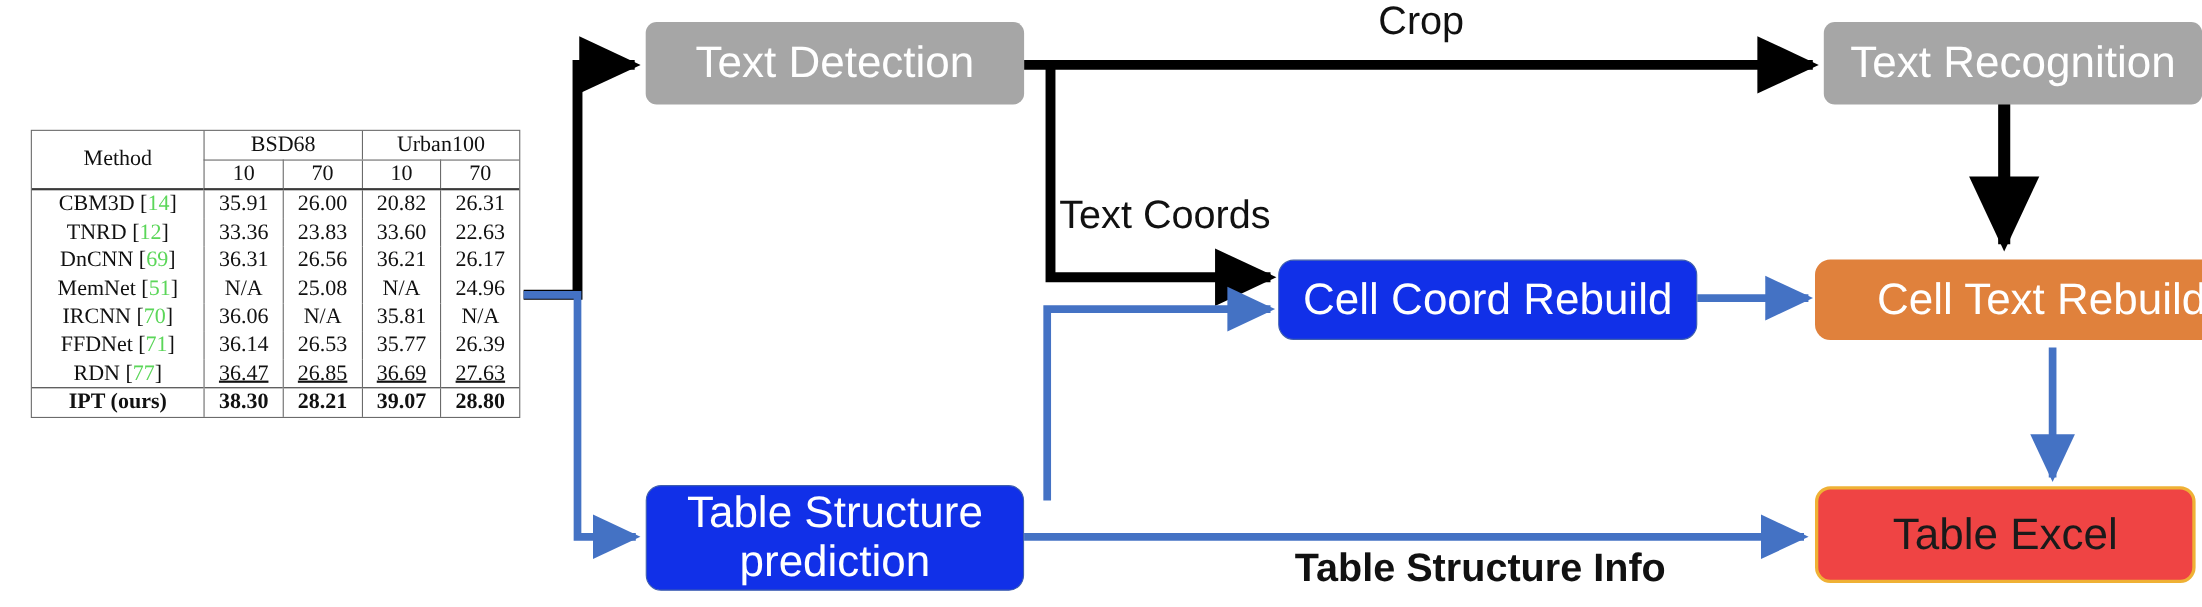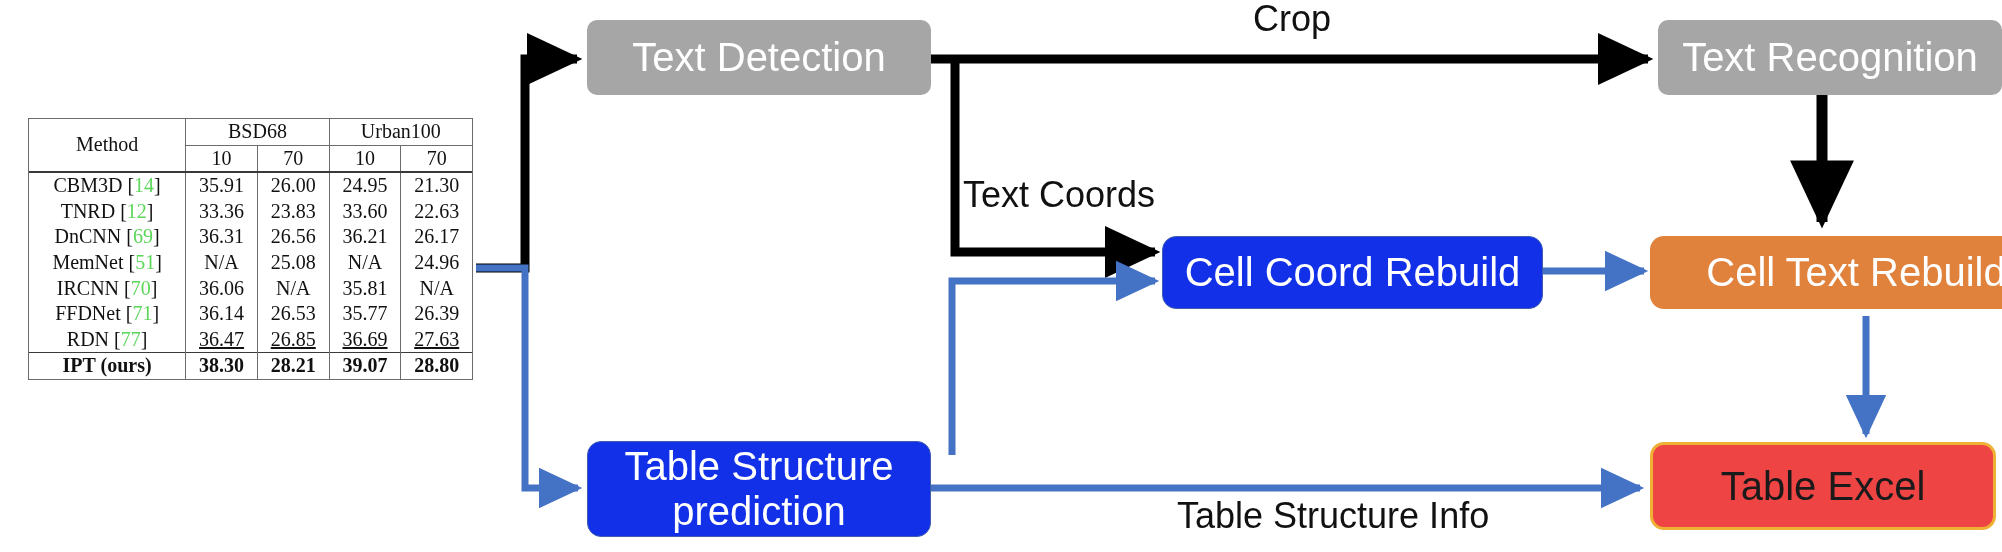--- a/index.html
+++ b/index.html
@@ -56,22 +56,22 @@
         <td class="vline hline-thick">70</td>
         <td class="vline hline-thick">10</td>
         <td class="vline hline-thick">70</td>
       </tr>
       </tbody>
         <tbody id="tbody-rows">
           <tr style="border-top: 2.4px solid rgb(58, 58, 58);">
             <td class="methcell">CBM3D [<span class="ref">14</span>]</td>
             <td class="vline">35.91</td>
             <td class="vline">26.00</td>
-            <td class="vline">24.95</td>
-            <td class="vline">21.30</td>
+            <td class="vline">20.82</td>
+            <td class="vline">26.31</td>
           </tr>
           <tr>
             <td class="methcell">TNRD [<span class="ref">12</span>]</td>
             <td class="vline">33.36</td>
             <td class="vline">23.83</td>
             <td class="vline">33.60</td>
             <td class="vline">22.63</td>
           </tr>
           <tr>
             <td class="methcell">DnCNN [<span class="ref">69</span>]</td>
@@ -170,15 +170,15 @@
       <span style="display:block;">prediction</span>
     </span>
   </div>
 
   <div class="node outline" style="left:1650px;top:442px;width:346px;height:88px;">
     <span>Table Excel</span>
   </div>
 
   <div class="elabel" style="left:1253px;top:-2px;">Crop</div>
   <div class="elabel" style="left:963px;top:174px;">Text Coords</div>
-  <div class="elabel" style="left:1177px;top:495px;">Table Structure Info</div>
+  <div class="elabel" style="left:1177px;top:495px;font-weight:bold;">Table Structure Info</div>
 
 </div>
 
 </body></html>

